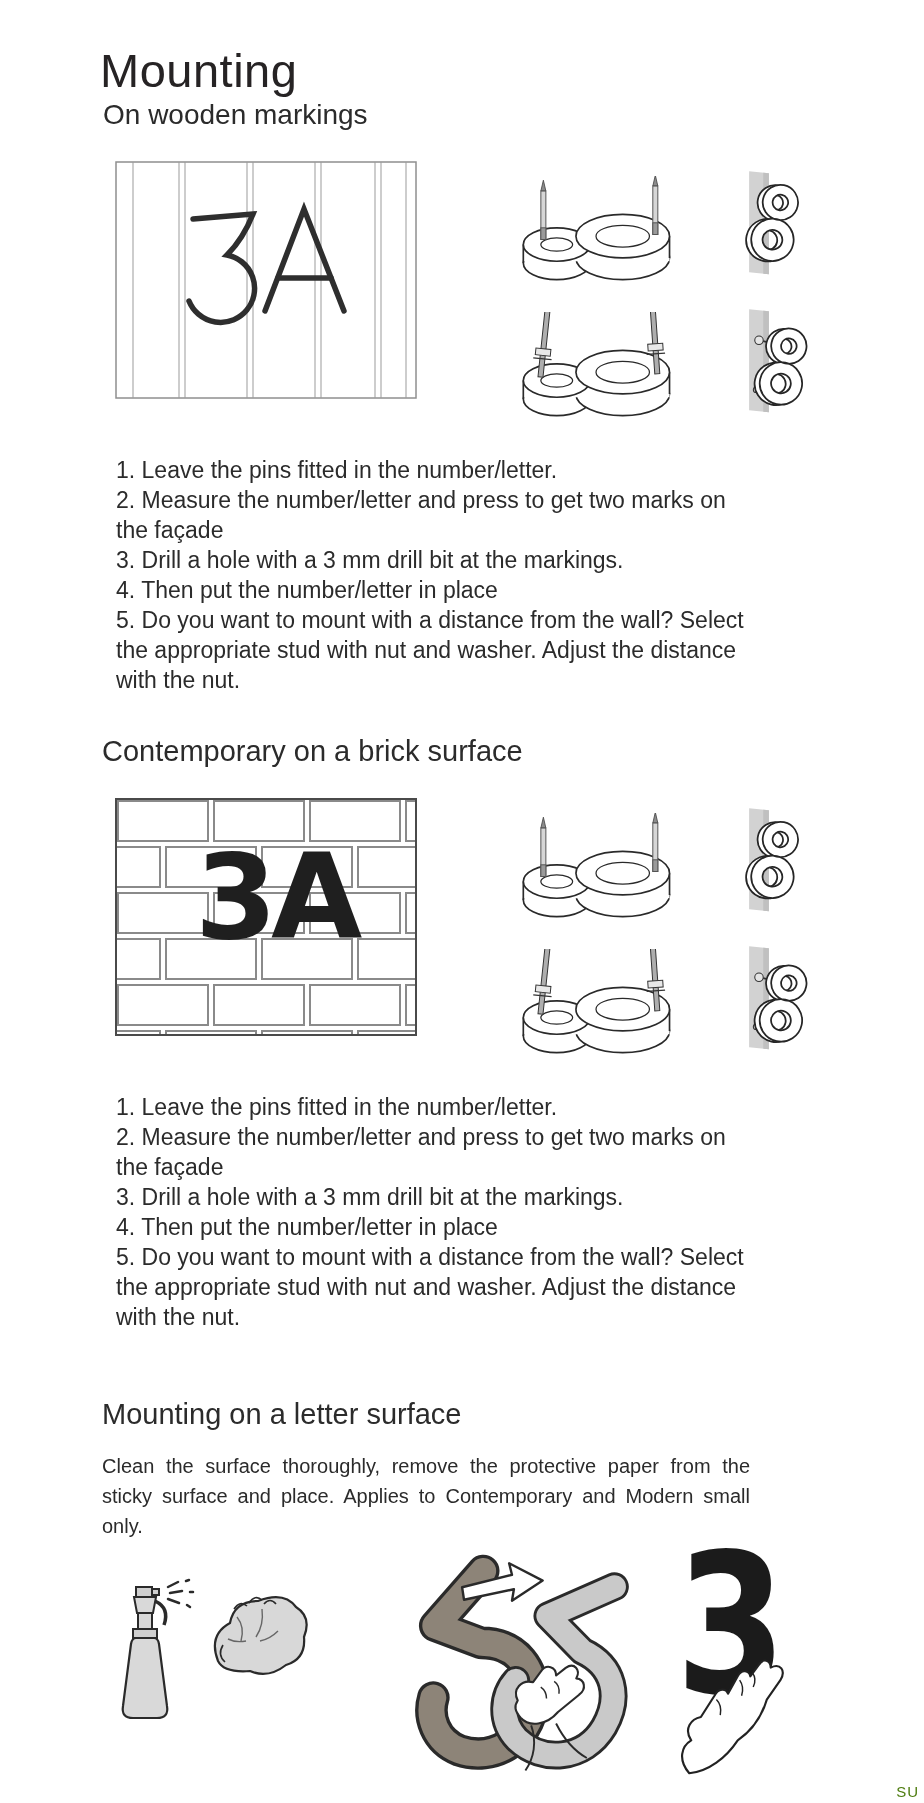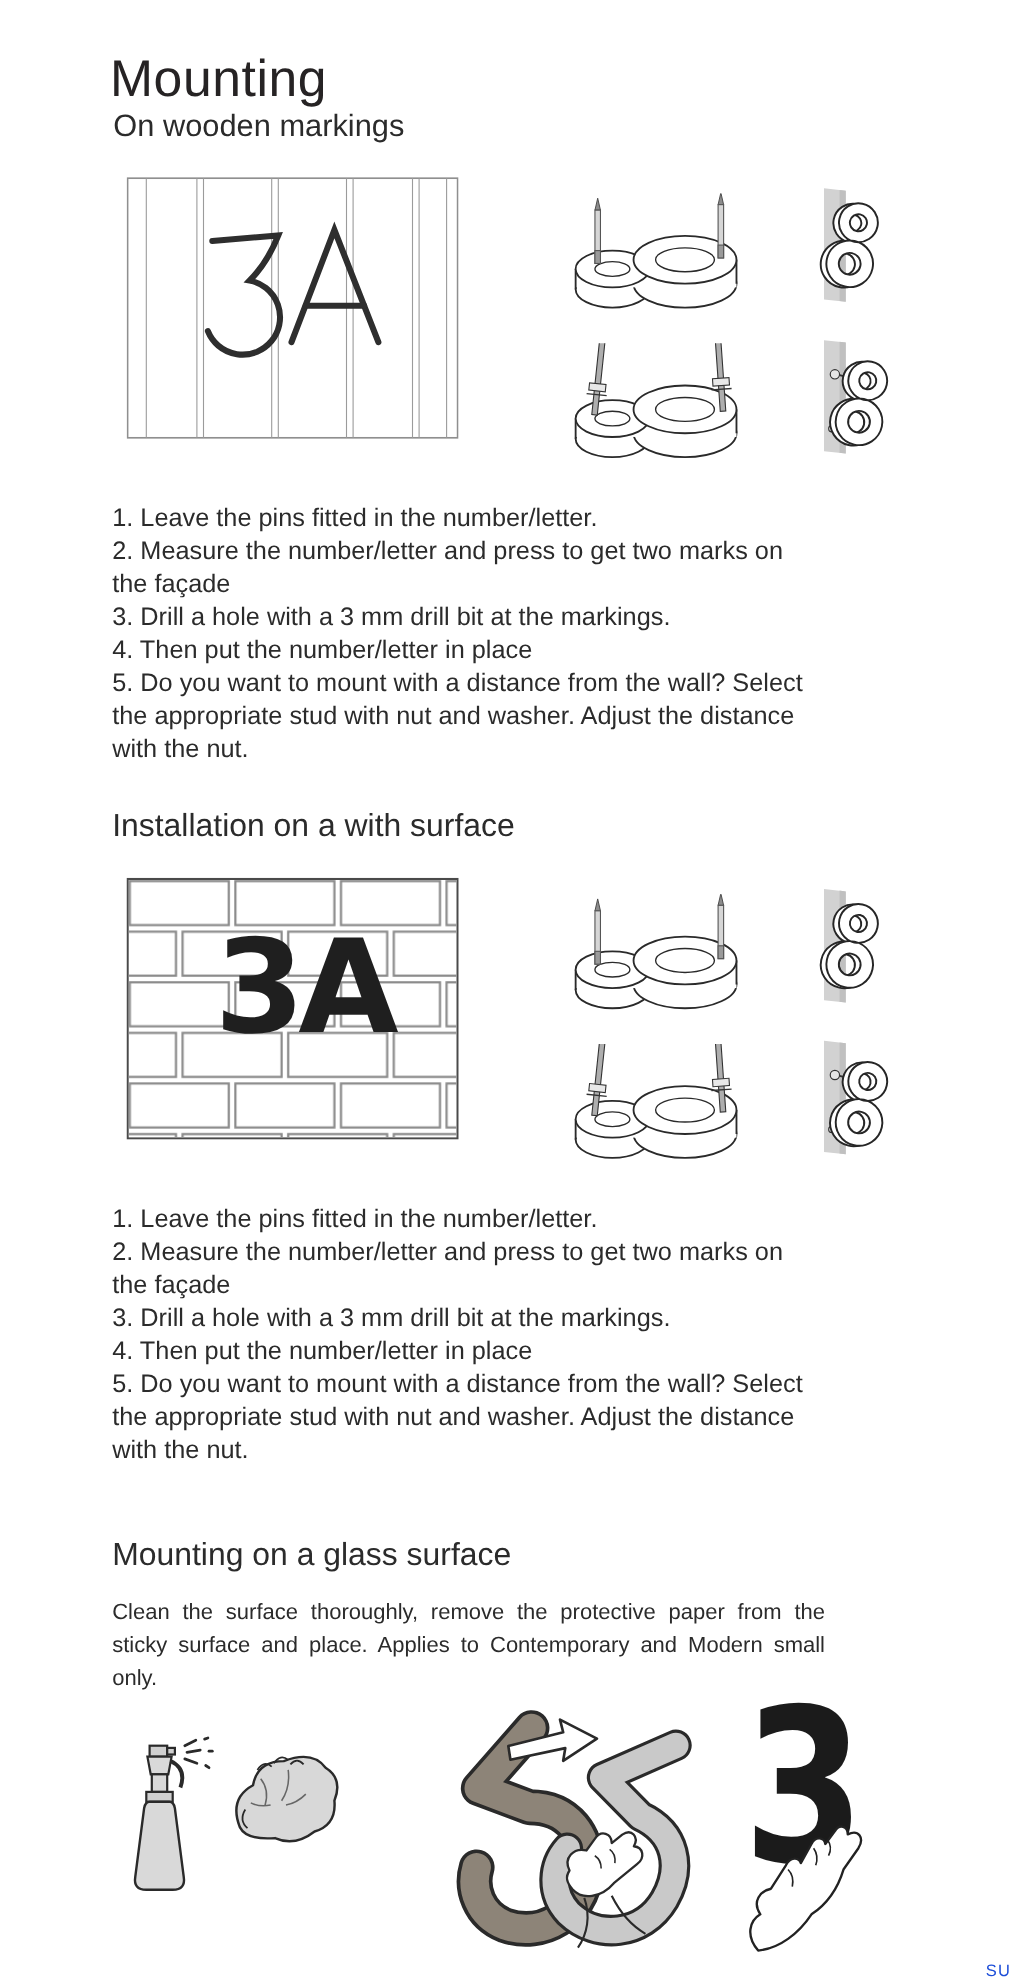--- a/index.html
+++ b/index.html
@@ -9,30 +9,30 @@
   }
   .page{position:absolute;inset:0;padding:46px 0 16px 100px;box-sizing:border-box;}
   .title{font-size:47px;font-weight:400;color:#262324;letter-spacing:.5px;line-height:1.05;margin:0;}
   .subtitle{font-size:28px;font-weight:400;color:#2b2b2b;margin:4px 0 0 3px;}
   .fig-row{position:relative;width:810px;height:268px;margin-top:26px;}
   .fig-wood,.fig-brick{position:absolute;left:15px;top:4px;}
   .fig-nails{position:absolute;left:408px;top:14px;}
   .fig-studs{position:absolute;left:408px;top:150px;}
   .fig-wallflush{position:absolute;left:632px;top:10px;}
   .fig-wallstud{position:absolute;left:632px;top:148px;}
-  .steps{width:648px;margin:30px 0 0 2px;}
+  .steps{width:648px;margin:30px 0 0 16px;}
   .steps p{margin:0;font-size:23px;line-height:30px;color:#2b2b2b;}
   .sec-heading{font-size:29px;font-weight:400;color:#2b2b2b;margin:40px 0 0 2px;}
   .glass-heading{margin-top:66px;}
   .glass-text{width:648px;margin:20px 0 0 2px;font-size:20px;line-height:30px;text-align:justify;color:#2b2b2b;}
   .fig-row3{position:relative;width:810px;height:240px;margin-top:6px;}
   .fig-spray{position:absolute;left:0px;top:18px;}
   .fig-peel{position:absolute;left:238px;top:0px;}
   .fig-place{position:absolute;left:552px;top:-18px;}
-  .corner-code{position:absolute;right:5px;bottom:3px;font-size:15px;color:#1d4ed8;letter-spacing:1px;}
+  .corner-code{position:absolute;right:5px;bottom:3px;font-size:15px;color:#4d7c0f;letter-spacing:1px;}
   .sprite{position:absolute;width:0;height:0;overflow:hidden;}
   .sr-only{position:absolute;width:1px;height:1px;overflow:hidden;clip:rect(0 0 0 0);white-space:nowrap;}
 </style>
 </head>
 <body>
 
 <svg class="sprite" aria-hidden="true">
   <defs>
 
     <g id="slab-g" fill="#ffffff" stroke="#2a2a2a" stroke-width="2">
@@ -142,21 +142,21 @@
   </div>
 
   <div class="steps">
     <p>1. Leave the pins fitted in the number/letter.</p>
     <p>2. Measure the number/letter and press to get two marks on the façade</p>
     <p>3. Drill a hole with a 3 mm drill bit at the markings.</p>
     <p>4. Then put the number/letter in place</p>
     <p>5. Do you want to mount with a distance from the wall? Select the appropriate stud with nut and washer. Adjust the distance with the nut.</p>
   </div>
 
-  <h2 class="sec-heading">Installation on a with surface</h2>
+  <h2 class="sec-heading">Contemporary on a brick surface</h2>
 
   <div class="fig-row">
     <svg class="fig-brick" width="302" height="238" viewBox="0 0 302 238">
       <defs>
         <pattern id="brickpat" x="0" y="0" width="96" height="92" patternUnits="userSpaceOnUse">
           <rect x="3" y="3" width="90" height="40" fill="none" stroke="#8a8a8a" stroke-width="2"></rect>
           <rect x="-45" y="49" width="90" height="40" fill="none" stroke="#8a8a8a" stroke-width="2"></rect>
           <rect x="51" y="49" width="90" height="40" fill="none" stroke="#8a8a8a" stroke-width="2"></rect>
         </pattern>
       </defs>
@@ -179,21 +179,21 @@
   </div>
 
   <div class="steps">
     <p>1. Leave the pins fitted in the number/letter.</p>
     <p>2. Measure the number/letter and press to get two marks on the façade</p>
     <p>3. Drill a hole with a 3 mm drill bit at the markings.</p>
     <p>4. Then put the number/letter in place</p>
     <p>5. Do you want to mount with a distance from the wall? Select the appropriate stud with nut and washer. Adjust the distance with the nut.</p>
   </div>
 
-  <h2 class="sec-heading glass-heading">Mounting on a glass surface</h2>
+  <h2 class="sec-heading glass-heading">Mounting on a letter surface</h2>
   <p class="glass-text">Clean the surface thoroughly, remove the protective paper from the sticky surface and place. Applies to Contemporary and Modern small only.</p>
 
   <div class="fig-row3">
 
     <svg class="fig-spray" width="230" height="205" viewBox="0 0 230 205">
       <g>
         <rect x="36" y="22" width="16" height="10" fill="#cfcfcf" stroke="#2a2a2a" stroke-width="2"></rect>
         <rect x="52" y="24" width="7" height="6" fill="#cfcfcf" stroke="#2a2a2a" stroke-width="2"></rect>
         <path d="M34 32 h22 l-3 16 h-16 z" fill="#d9d9d9" stroke="#2a2a2a" stroke-width="2"></path>
         <path d="M55 36 q15 7 9 24" fill="none" stroke="#2a2a2a" stroke-width="3.5"></path>

